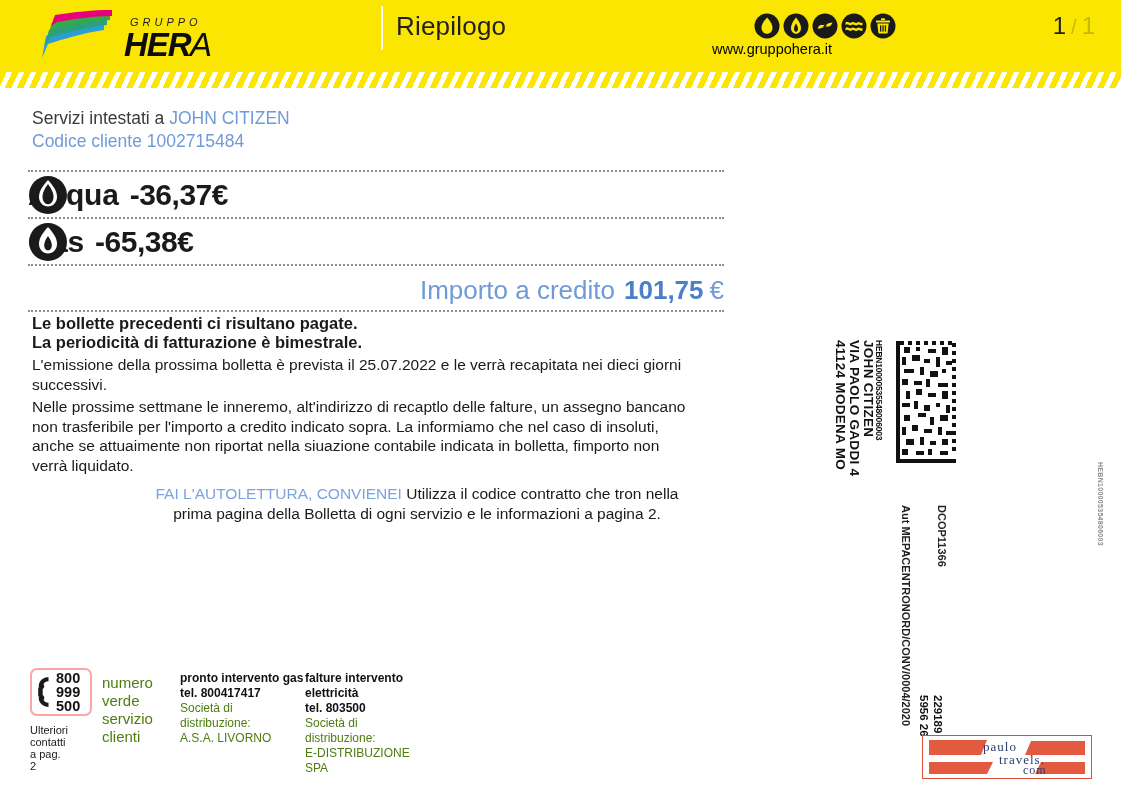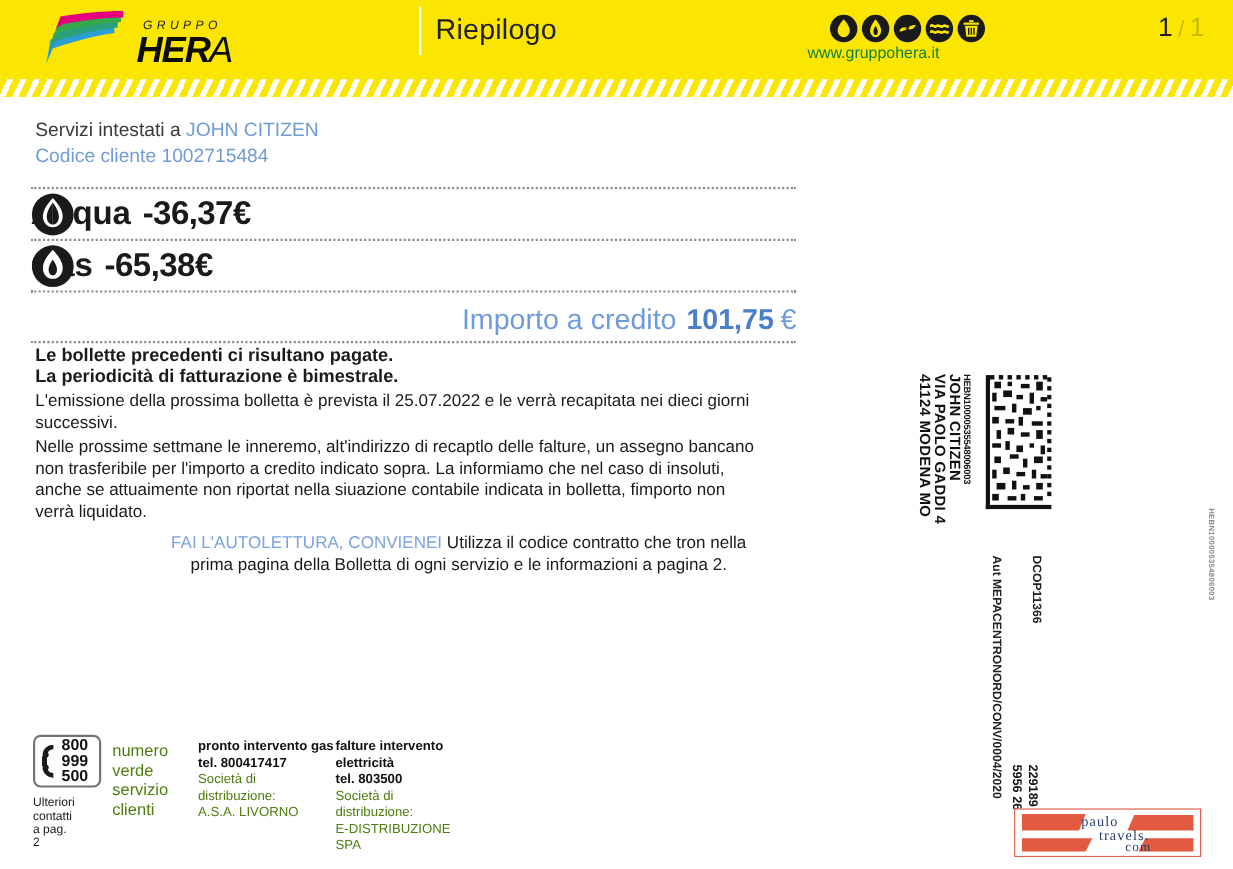--- a/index.html
+++ b/index.html
@@ -37,22 +37,22 @@
     position: absolute; left: 396px; top: 11px;
     font-size: 26px; color: #231f20; letter-spacing: .2px;
   }
   
   .svc-icons {
     position: absolute; left: 754px; top: 13px;
     display: flex; gap: 3px; align-items: center;
   }
   .svc-icons svg { display: block; }
   .weburl {
-    position: absolute; left: 734px; top: 41px;
-    font-size: 14.5px; color: #15803d;
+    position: absolute; left: 712px; top: 41px;
+    font-size: 14.5px; color: #000000;
   }
   .pageno {
     position: absolute; right: 26px; top: 12px;
     font-size: 24px; color: #231f20;
   }
   .pageno .sl { color: #c9b800; font-size: 20px; padding: 0 5px; }
   .pageno .tot { color: #c9b800; }
 
   
   .cust { position: absolute; left: 32px; top: 107px; }
@@ -112,21 +112,21 @@
               font-size: 7px; font-weight: bold; color: #8a8a8a; letter-spacing: .3px; }
 
   
   .dmx { position: absolute; left: 896px; top: 341px; width: 60px; height: 122px; }
   .dmx svg { display: block; }
 
   
   .foot { position: absolute; left: 30px; top: 668px; }
   .phonebox {
     position: absolute; left: 0; top: 0; width: 62px; height: 48px;
-    border: 2px solid #737373; border-radius: 7px;
+    border: 2px solid #fca5a5; border-radius: 7px;
     display: flex; align-items: center; padding-left: 3px;
   }
   .phonebox svg { display: block; }
   .pnums { font-size: 14.5px; font-weight: bold; color: #111; line-height: 14px; margin-left: 1px; }
   .nverde {
     position: absolute; left: 72px; top: 6px;
     font-size: 15px; color: #4d7c0f; line-height: 18px;
   }
   .ulteriori {
     position: absolute; left: 0; top: 56px;

